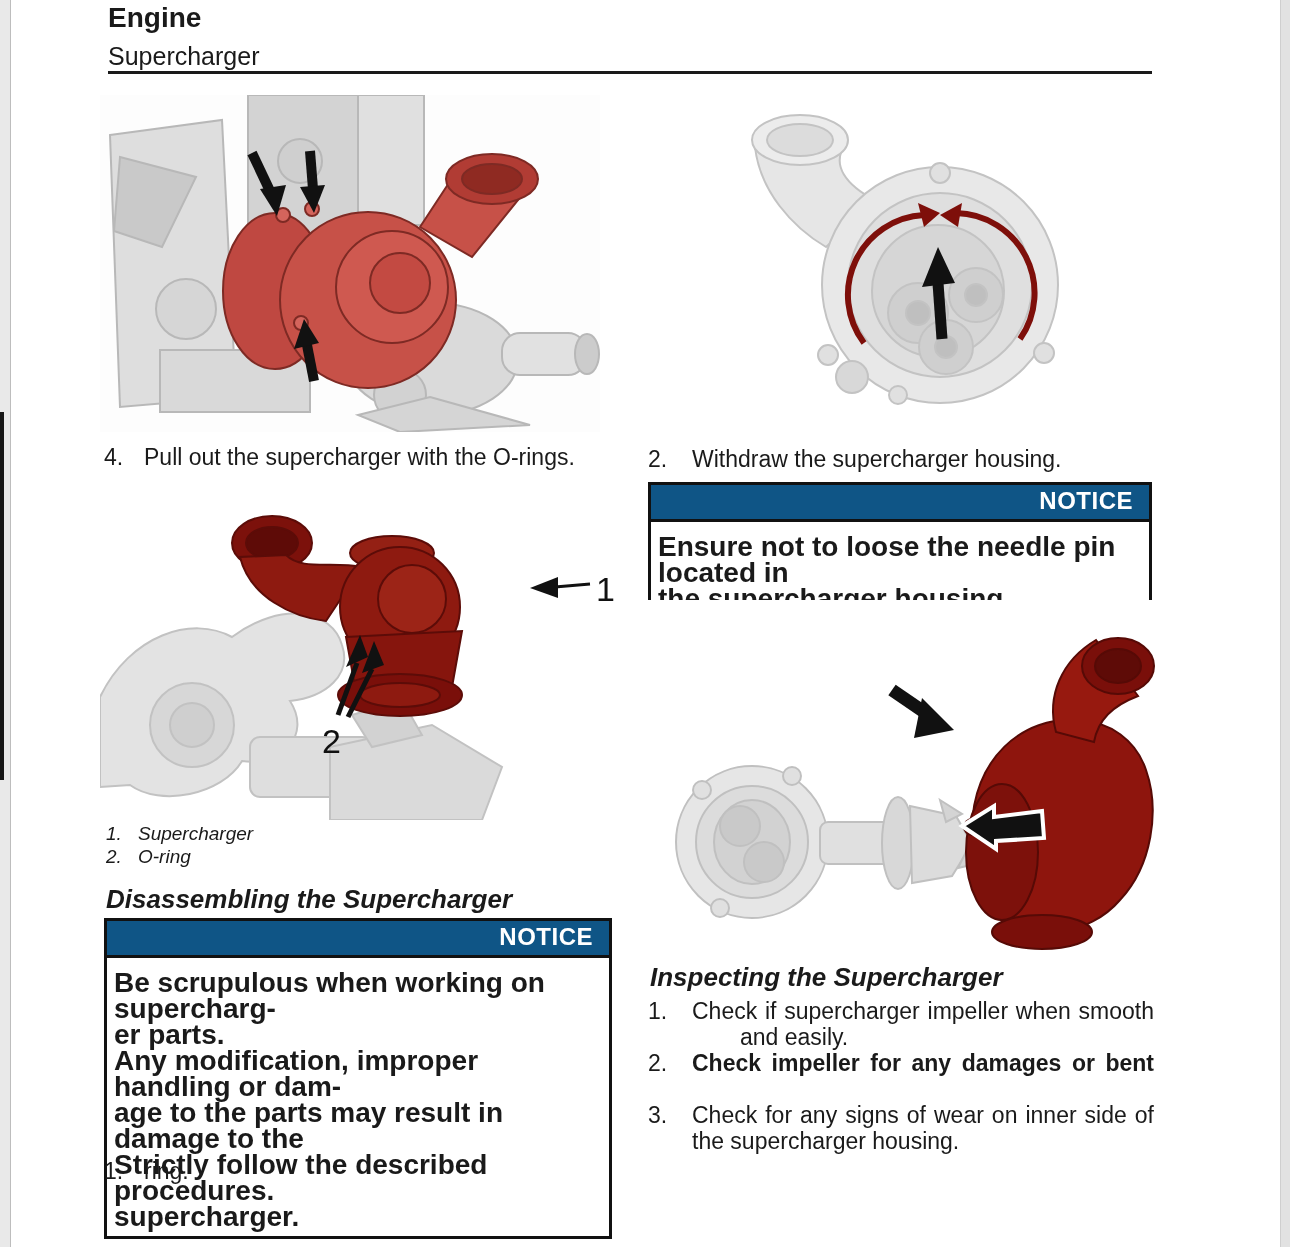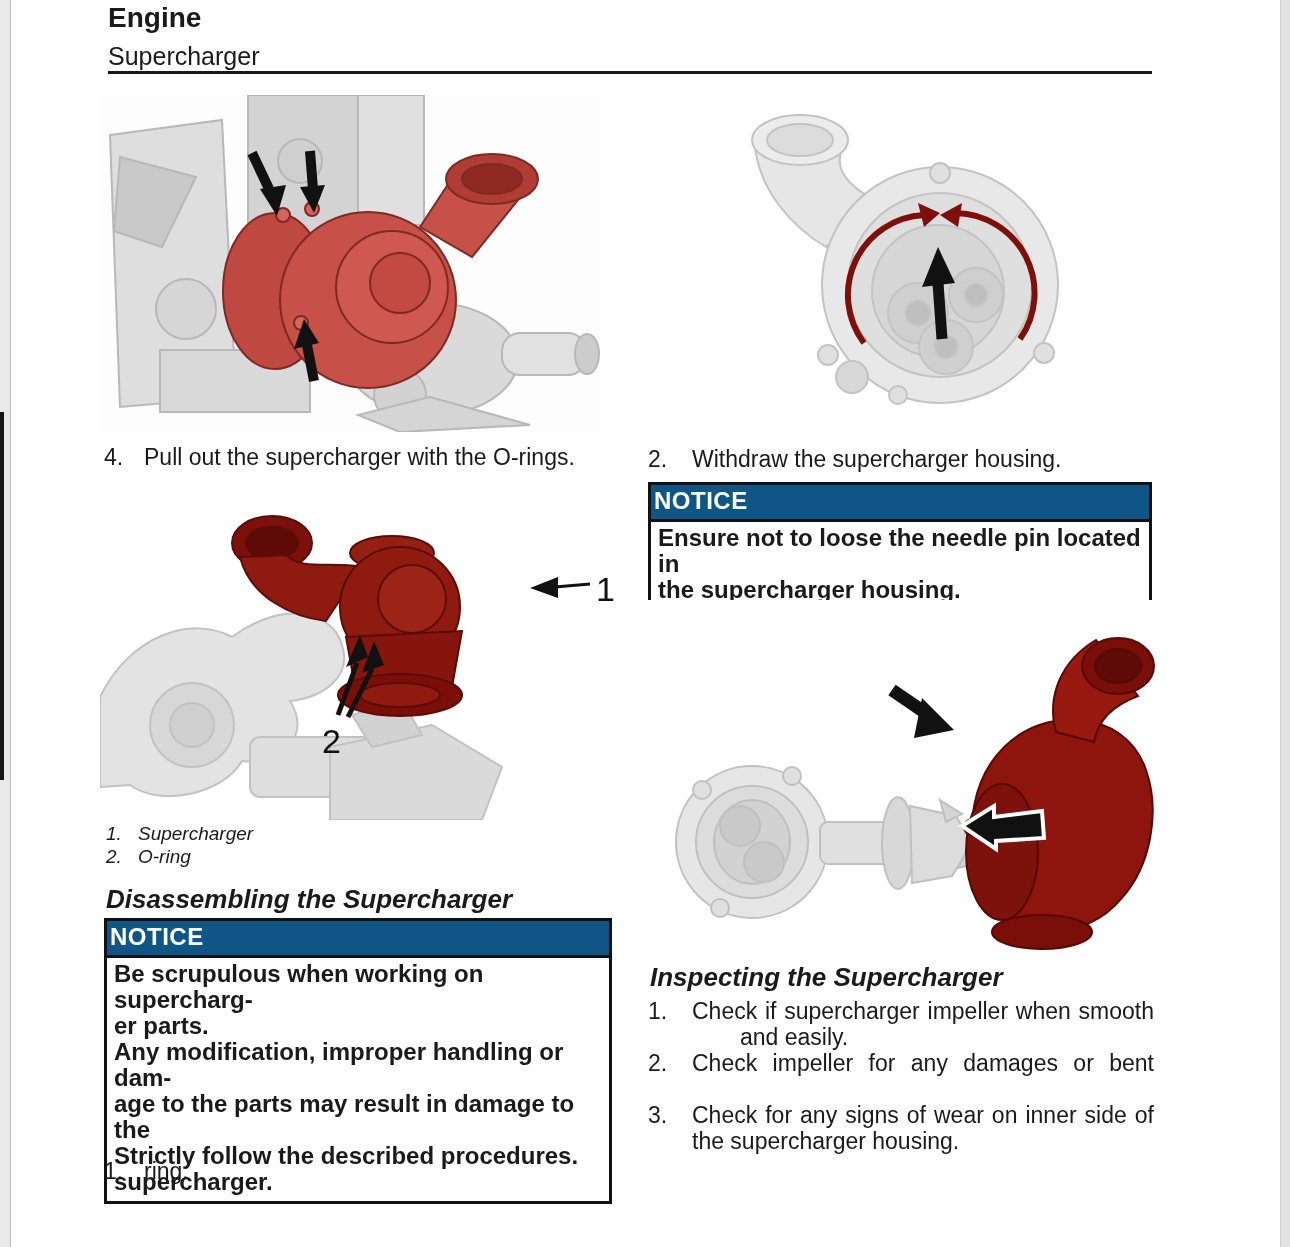--- a/index.html
+++ b/index.html
@@ -25,22 +25,22 @@
   .txt{flex:1;}
   .justify{text-align:justify;text-align-last:justify;}
   
   .caption{position:absolute;left:106px;top:822px;font-size:19px;font-style:italic;line-height:23px;}
   .cap-row{display:flex;}
   .cap-row .cnum{width:32px;flex:none;}
   
   .sec-head{position:absolute;font-size:26px;font-weight:bold;font-style:italic;}
   
   .notice{position:absolute;border:3px solid #111;background:#fff;}
-  .notice-header{color:#fff;text-align:left;font-weight:bold;font-size:24px;padding:2px 3px 4px;border-bottom:3px solid #111;letter-spacing:0.5px;}
-  .notice-body{font-weight:bold;font-size:24px;line-height:26px;padding:3px 7px 6px;}
+  .notice-header{color:#fff;text-align:right;font-weight:bold;font-size:24px;padding:2px 16px 4px;border-bottom:3px solid #111;letter-spacing:0.5px;}
+  .notice-body{font-weight:bold;font-size:28px;line-height:26px;padding:12px 7px 6px;}
 </style>
 </head>
 <body>
 
 <div class="left-rail"></div>
 <div class="left-thumb"></div>
 <div class="right-rail"></div>
 
 <div class="h-engine">Engine</div>
 <div class="h-super">Supercharger</div>
@@ -248,21 +248,21 @@
 <div class="step" style="left:648px;top:998px;width:506px;">
   <span class="num numw-right">1.</span>
   <span class="txt">
     <span class="justify" style="display:block;">Check if supercharger impeller when smooth</span>
     <span style="display:block;margin-left:48px;">and easily.</span>
   </span>
 </div>
 <div class="step" style="left:648px;top:1050px;width:506px;">
   <span class="num numw-right">2.</span>
   <span class="txt">
-    <span class="justify" style="display:block;">Check impeller for any damages or bent</span>
+    <span class="justify" style="display:block;font-weight:bold;">Check impeller for any damages or bent</span>
   </span>
 </div>
 <div class="step" style="left:648px;top:1102px;width:506px;">
   <span class="num numw-right">3.</span>
   <span class="txt">
     <span class="justify" style="display:block;">Check for any signs of wear on inner side of</span>
     <span style="display:block;">the supercharger housing.</span>
   </span>
 </div>
 

